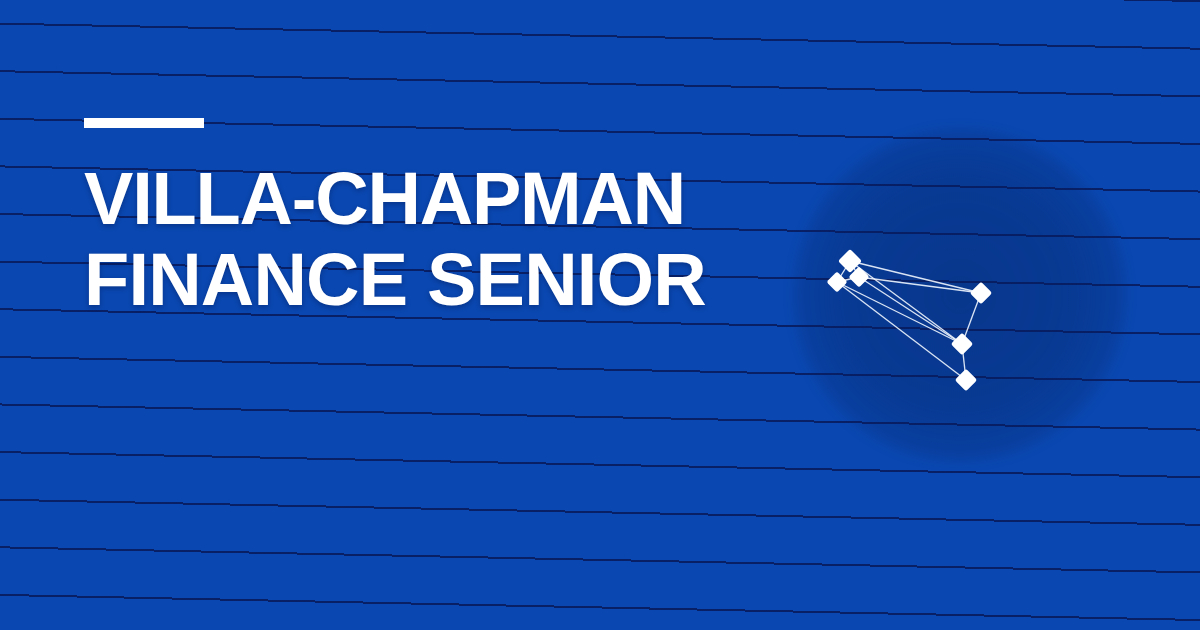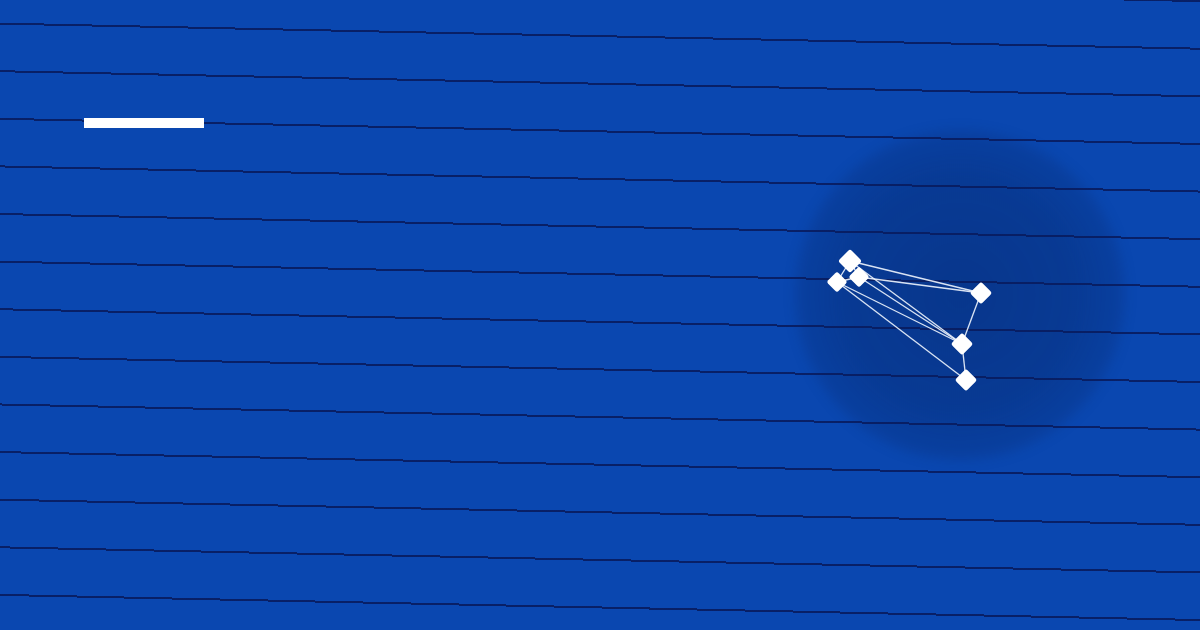--- a/index.html
+++ b/index.html
@@ -131,16 +131,18 @@
         <rect x="954" y="336" width="16" height="16" rx="2.5" ry="2.5" class="node" transform="rotate(45 962 344)"></rect>
         <rect x="958" y="372" width="16" height="16" rx="2.5" ry="2.5" class="node" transform="rotate(45 966 380)"></rect>
       </g>
   </svg>
 
   <div class="content">
 
     <div class="accent-bar"></div>
 
     <h1 class="headline">
+      <span class="hl-line hl-line-1">Villa-Chapman</span>
+      <span class="hl-line hl-line-2">Finance Senior</span>
     </h1>
 
   </div>
 </div>
 
 </body></html>

